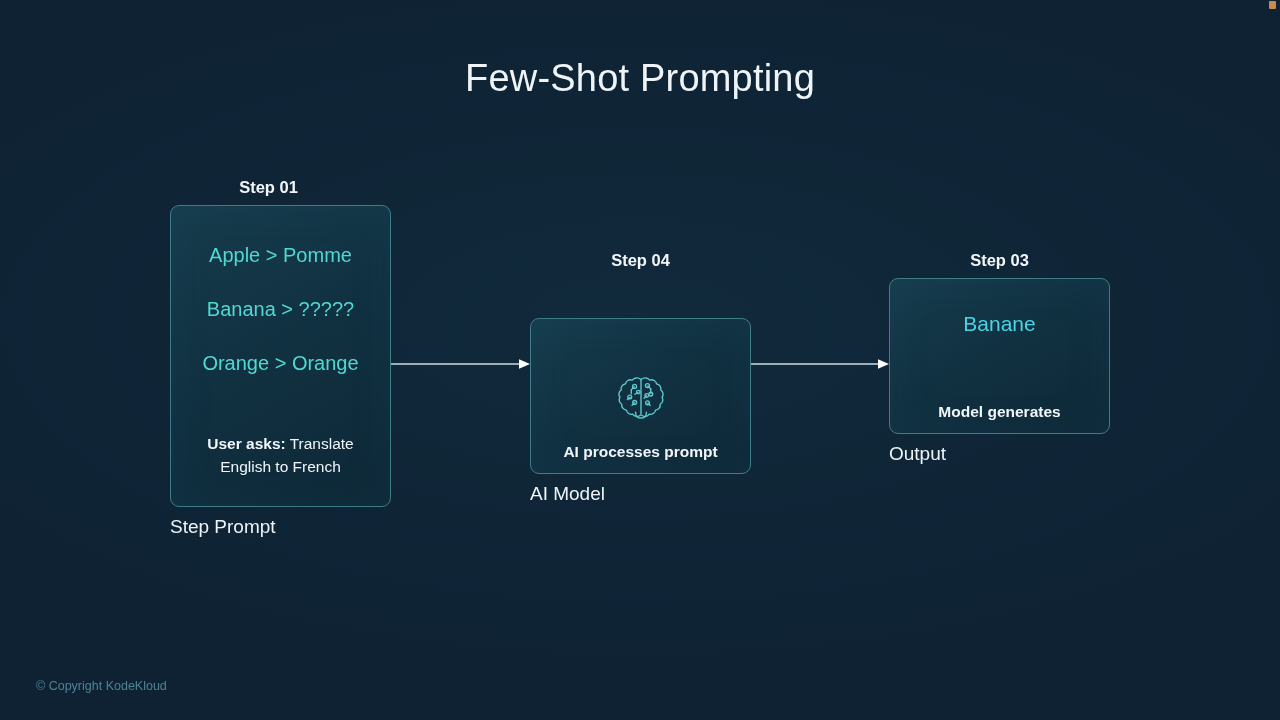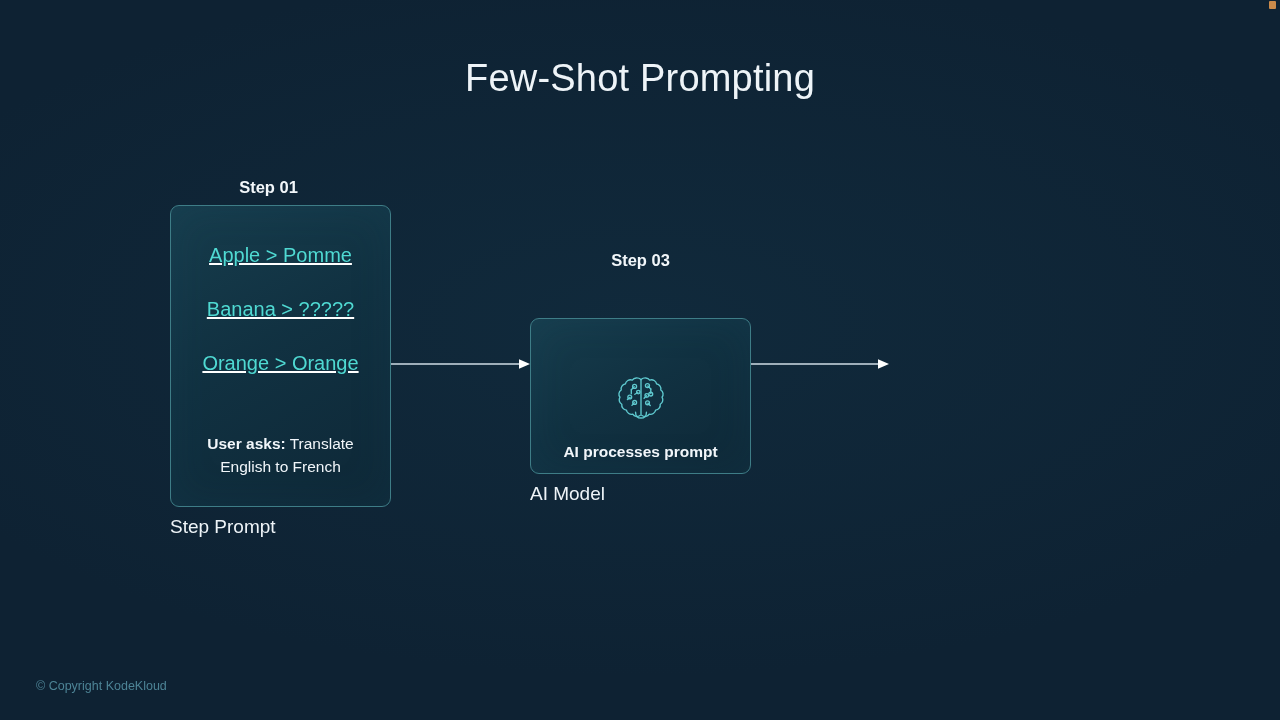--- a/index.html
+++ b/index.html
@@ -65,21 +65,20 @@
   .card {
     position: relative;
     border: 1px solid #3e7d87;
     border-radius: 9px;
     background:
       linear-gradient(150deg, rgba(23,62,78,0.95) 0%, rgba(17,50,66,0.95) 45%, rgba(14,40,55,0.95) 100%);
     box-shadow: inset 0 0 40px rgba(30,80,100,0.18);
     display: flex;
     flex-direction: column;
     align-items: center;
-    text-decoration: underline;
   }
 
   .card-caption {
     text-align: left;
     font-size: 19px;
     font-weight: 300;
     color: #eef4f8;
     margin-top: 9px;
     white-space: nowrap;
   }
@@ -204,21 +203,21 @@
     </div>
     <div class="card-caption">Step Prompt</div>
   </div>
 
   <svg class="arrow" id="arrow1" viewBox="0 0 139 10" preserveAspectRatio="none">
     <line x1="0" y1="5" x2="129" y2="5" stroke="#cfdde6" stroke-width="1.4"></line>
     <polygon points="128,0.3 139,5 128,9.7" fill="#ffffff"></polygon>
   </svg>
 
   <div class="step" id="step2">
-    <div class="step-label">Step 03</div>
+    <div class="step-label">Step 04</div>
     <div class="card">
       <span class="brain-icon">
         <svg width="58" height="58" viewBox="0 0 64 64" fill="none" stroke="#5fc9cf" stroke-width="1.5" stroke-linecap="round" stroke-linejoin="round">
           <path d="M32 10.5c-3.2-2.6-7.6-2.2-9.6 0.6-3.6-1.1-7.1 1-7.6 4.3-3.3 0.6-5.4 3.6-4.6 6.7-2.8 1.7-3.4 5.3-1.4 7.8-1.7 2.8-0.8 6.3 2 7.9-0.5 3.2 1.8 6.1 5.1 6.5 0.6 3.2 3.8 5.3 7 4.5 1.7 2.6 5.3 3.3 8 1.4"></path>
           <path d="M32 10.5c3.2-2.6 7.6-2.2 9.6 0.6 3.6-1.1 7.1 1 7.6 4.3 3.3 0.6 5.4 3.6 4.6 6.7 2.8 1.7 3.4 5.3 1.4 7.8 1.7 2.8 0.8 6.3-2 7.9 0.5 3.2-1.8 6.1-5.1 6.5-0.6 3.2-3.8 5.3-7 4.5-1.7 2.6-5.3 3.3-8 1.4"></path>
           <path d="M32 10.5V50"></path>
           <path d="M26 46.5c0 4 2.4 6.5 6 6.5s6-2.5 6-6.5"></path>
           <path d="M24.5 18.5l-3.2 3.2"></path>
           <circle cx="24.9" cy="18.1" r="2.2"></circle>
           <path d="M21.3 21.7v4.6"></path>
@@ -241,17 +240,25 @@
       <div class="card-inner-note">AI processes prompt</div>
     </div>
     <div class="card-caption">AI Model</div>
   </div>
 
   <svg class="arrow" id="arrow2" viewBox="0 0 138 10" preserveAspectRatio="none">
     <line x1="0" y1="5" x2="128" y2="5" stroke="#cfdde6" stroke-width="1.4"></line>
     <polygon points="127,0.3 138,5 127,9.7" fill="#ffffff"></polygon>
   </svg>
 
+  <div class="step" id="step3">
+    <div class="step-label">Step 03</div>
+    <div class="card">
+      <div class="output-value">Banane</div>
+      <div class="card-inner-note">Model generates</div>
+    </div>
+    <div class="card-caption">Output</div>
+  </div>
 
 
   <div class="copyright">© Copyright KodeKloud</div>
 
 </div>
 
 </body></html>

